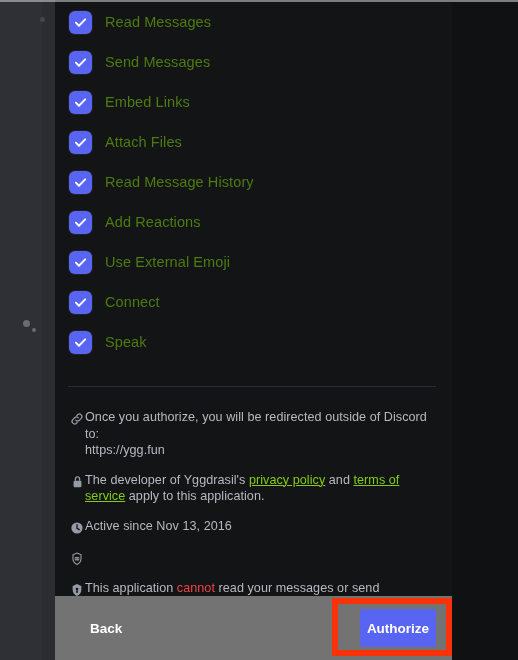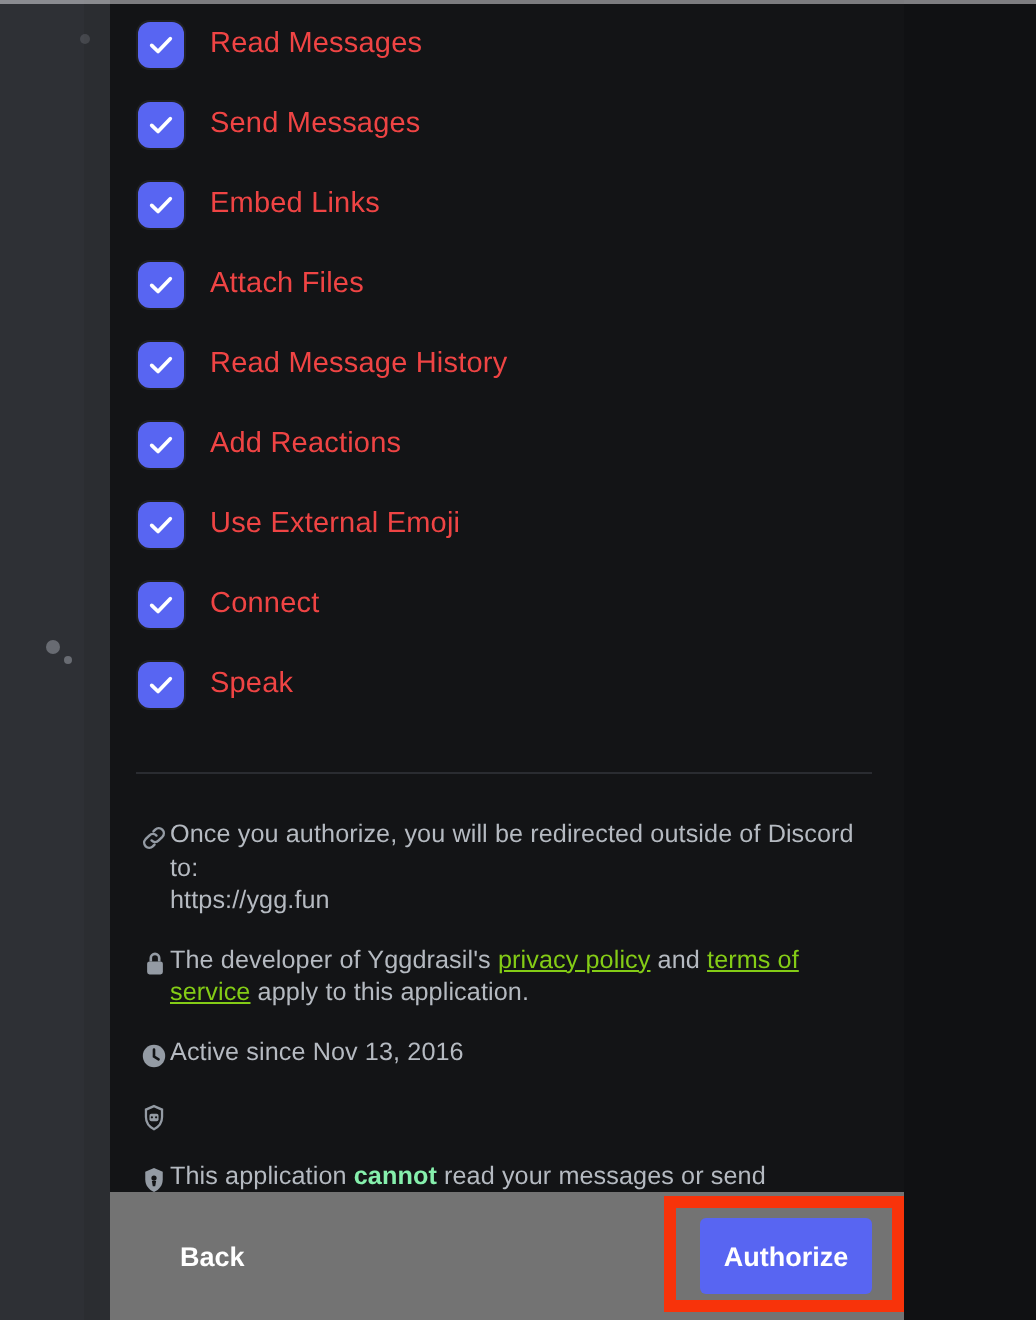--- a/index.html
+++ b/index.html
@@ -51,21 +51,21 @@
   }
   .checkbox {
     flex:0 0 auto;
     width:23px; height:23px; border-radius:6px;
     background:#5865f2;
     display:flex; align-items:center; justify-content:center;
     box-shadow:0 0 0 1px rgba(255,255,255,.06);
   }
   .checkbox svg { display:block; }
   .perm-label {
-    font-size:14.5px; color:#ef4444; letter-spacing:.1px;
+    font-size:14.5px; color:#4d7c0f; letter-spacing:.1px;
     white-space:nowrap;
   }
 
   .divider {
     height:1px; background:#2a2c31;
     margin:24px 16px 0 13px;
   }
 
   
   .info-list { padding:22px 18px 0 14px; }
@@ -74,42 +74,42 @@
   .info-icon {
     flex:0 0 16px; width:16px; height:16px; margin-top:2px;
     color:#949ba4; display:flex; align-items:center; justify-content:center;
   }
   .info-icon svg { display:block; fill:#949ba4; }
   .info-text {
     font-size:12.6px; line-height:16.5px; color:#b5bac1;
     letter-spacing:.05px;
   }
   .info-text .lnk { color:#84cc16; font-weight:normal; }
-  .info-text b { color:#86efac; font-weight:bold; }
+  .info-text b { color:#ef4444; font-weight:normal; }
 
   
   .footer {
     flex:0 0 auto;
     height:64px; background:#737373;
     display:flex; align-items:center; justify-content:space-between;
     padding:0 16px 0 31px;
   }
   .back-btn {
     background:none; border:none; cursor:pointer;
     color:#ffffff; font-size:13.5px; font-weight:bold;
     font-family:"Liberation Sans", sans-serif;
     padding:6px 4px;
   }
   .auth-wrap { position:relative; }
   .authorize-btn {
     background:#5865f2; border:none; cursor:pointer;
     color:#ffffff; font-size:13.5px; font-weight:bold;
     font-family:"Liberation Sans", sans-serif;
     border-radius:3px;
-    width:86px; height:38px;
+    width:76px; height:38px;
   }
   
   .annot {
     position:absolute; left:332px; top:598px;
     width:120px; height:58px;
     border:6px solid #f8330a;
     pointer-events:none;
   }
 </style>
 </head>

